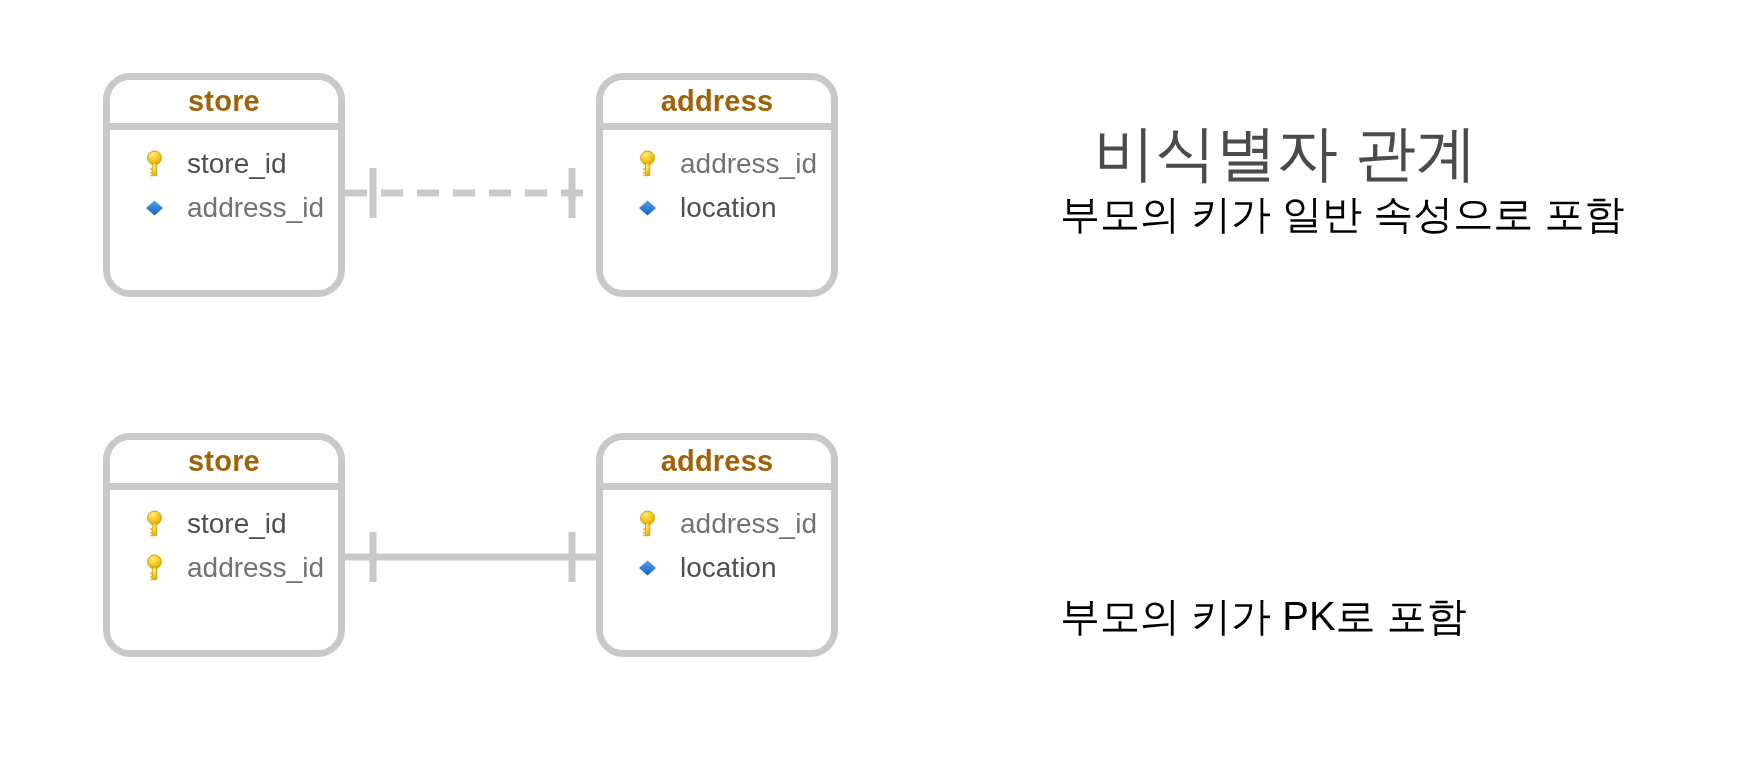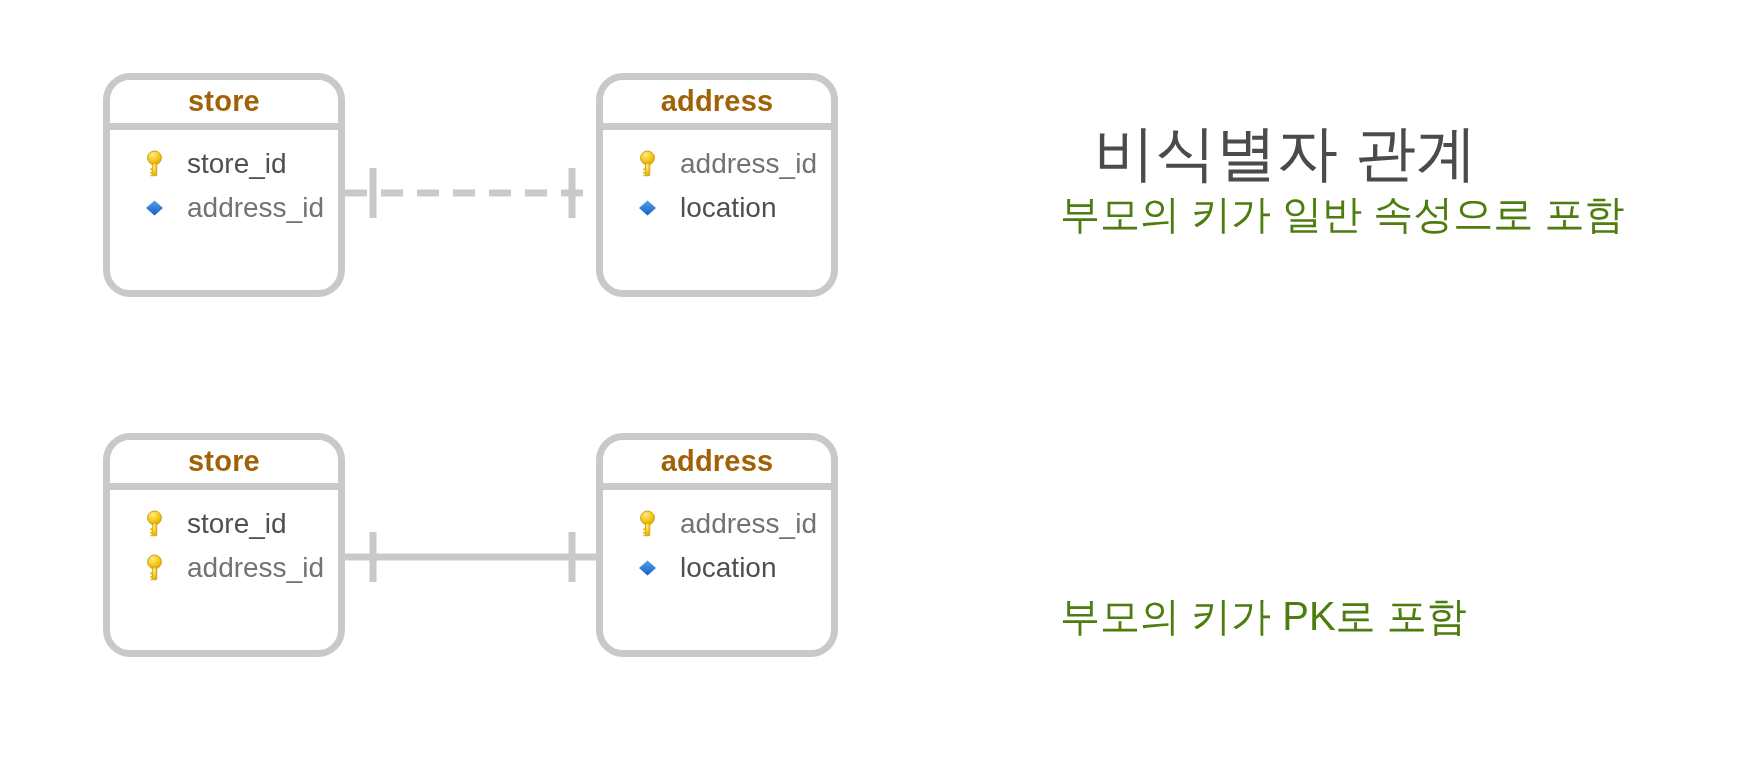--- a/index.html
+++ b/index.html
@@ -34,21 +34,21 @@
   .connector { position:absolute; left:345px; width:251px; height:54px; }
   .connector svg { display:block; }
 
   
   .caption-title {
     position:absolute; left:1060px; font-size:61px; color:#4b4b4b; line-height:1.25;
     white-space:nowrap;
     margin-left:34px;
   }
   .caption-subtitle {
-    position:absolute; left:1060px; font-size:40px; color:#4d7c0f; line-height:1.2;
+    position:absolute; left:1060px; font-size:40px; color:#000000; line-height:1.2;
     white-space:nowrap;
   }
   .defs-holder { position:absolute; width:0; height:0; overflow:hidden; }
 </style>
 </head>
 <body>
 
 <svg class="defs-holder" aria-hidden="true">
   <defs>
     <radialGradient id="keyGrad" cx="38%" cy="28%" r="80%">

